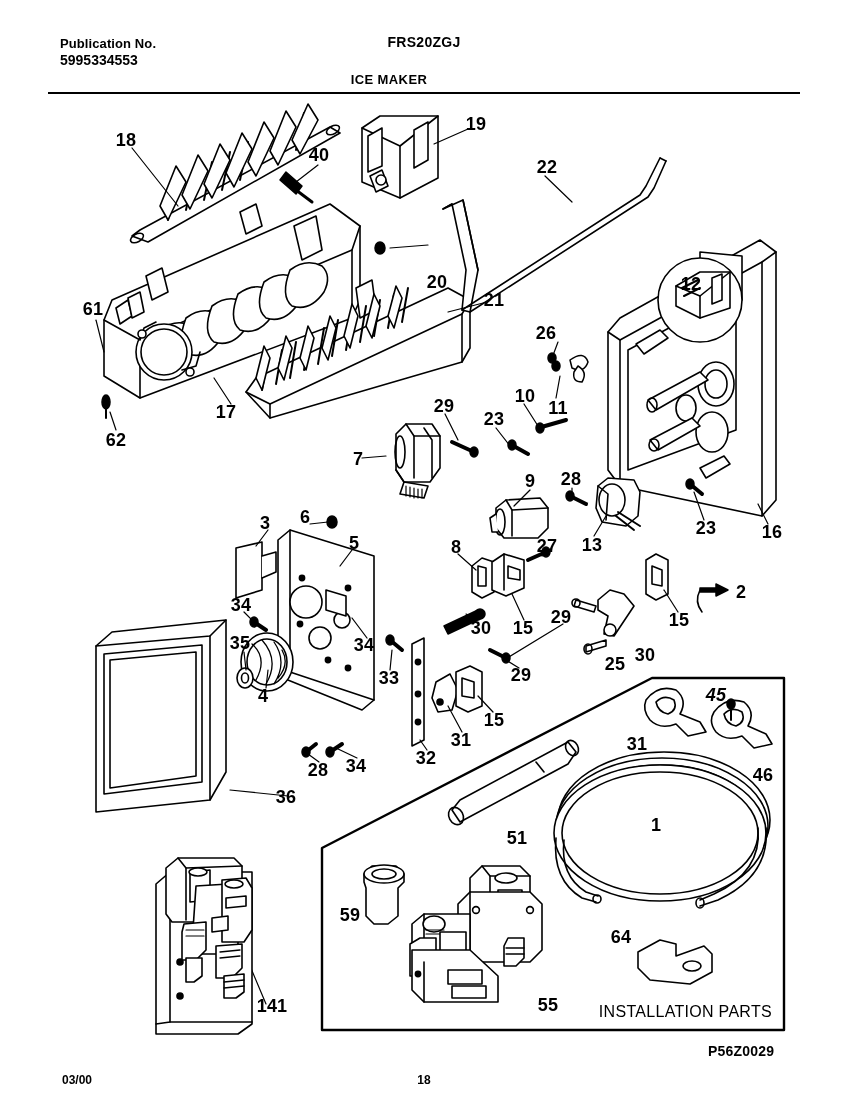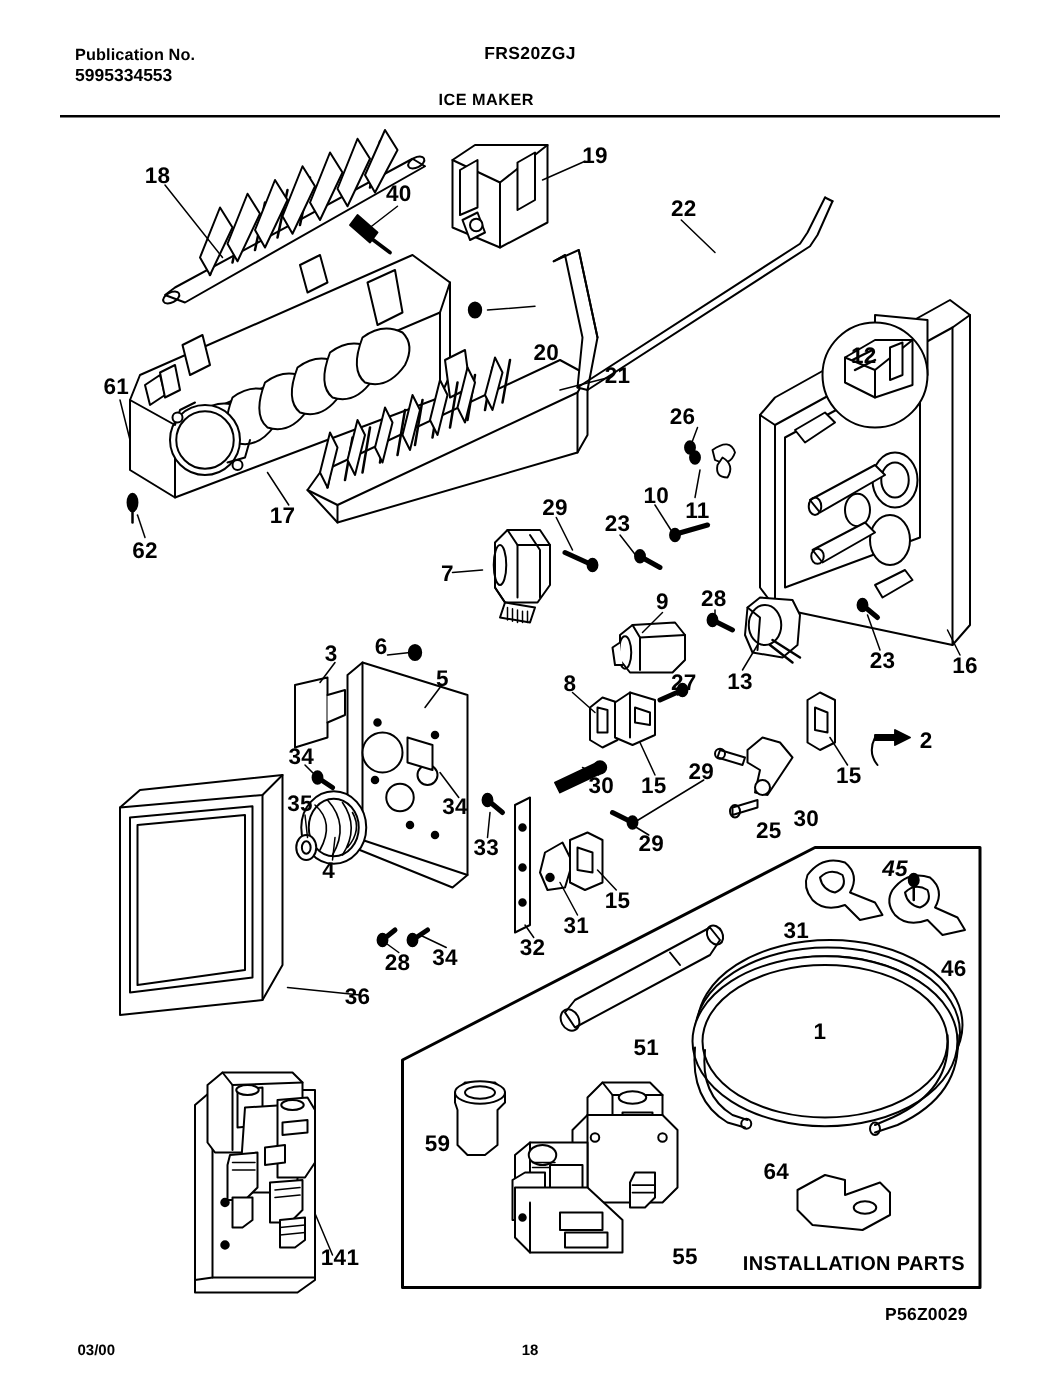--- a/index.html
+++ b/index.html
@@ -87,21 +87,21 @@
   .callout {
     font-size: 18px;
     font-weight: bold;
     line-height: 1;
     letter-spacing: .2px;
     white-space: nowrap;
     transform: translate(-50%, -50%);
   }
   .ipbox-title {
     font-size: 16px;
-    font-weight: bold;
+    font-weight: normal;
     letter-spacing: .3px;
     white-space: nowrap;
     transform: translate(-100%, -50%);
   }
 </style>
 </head>
 <body>
 
 <div id="page">
 

